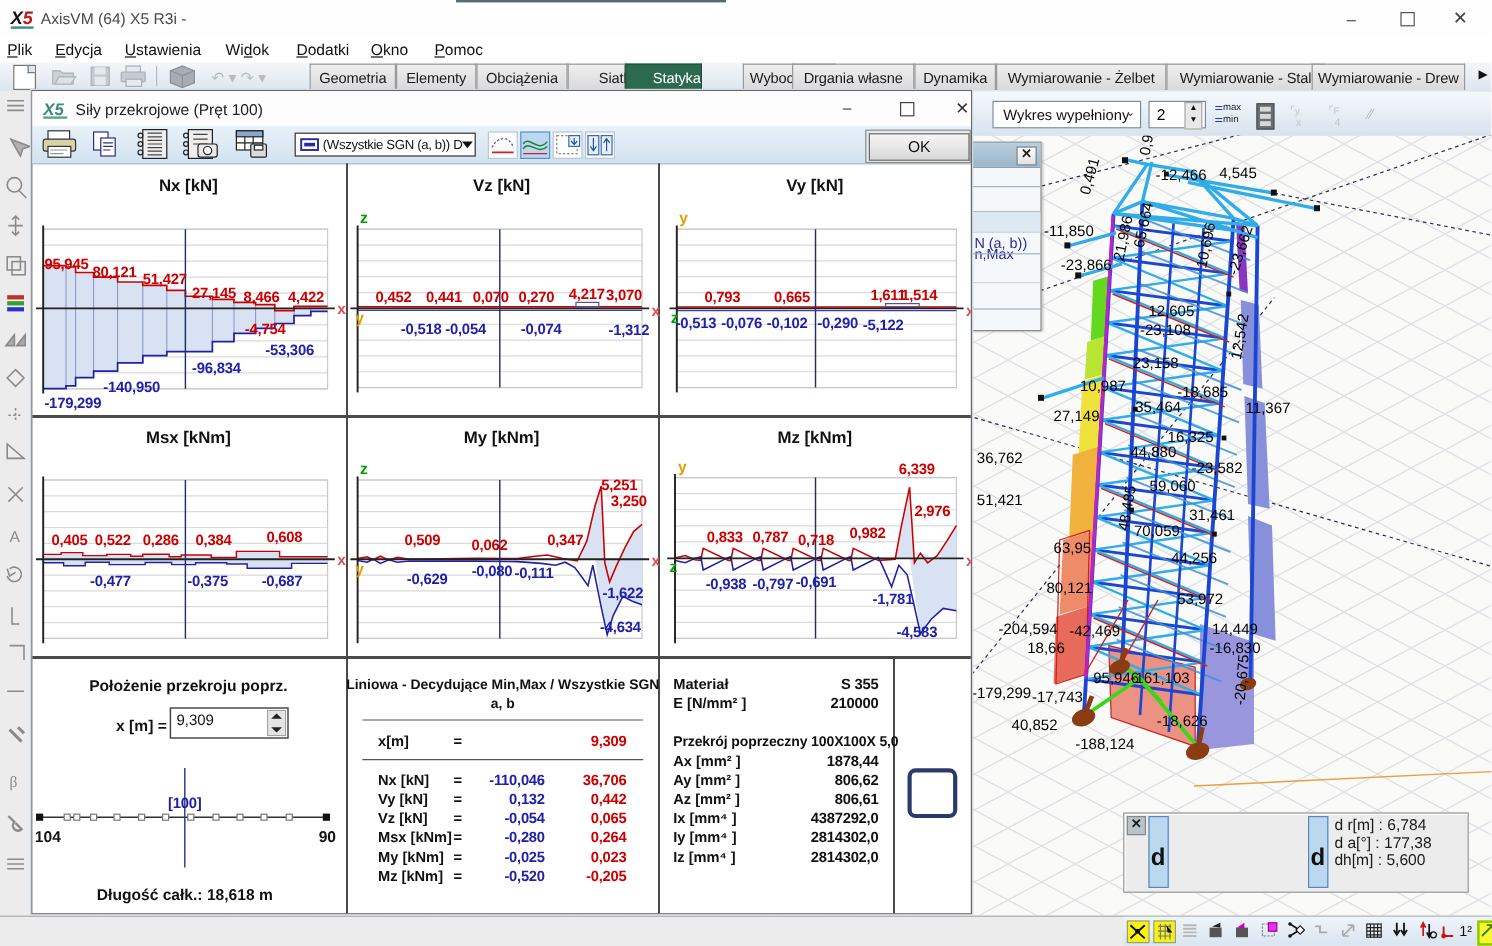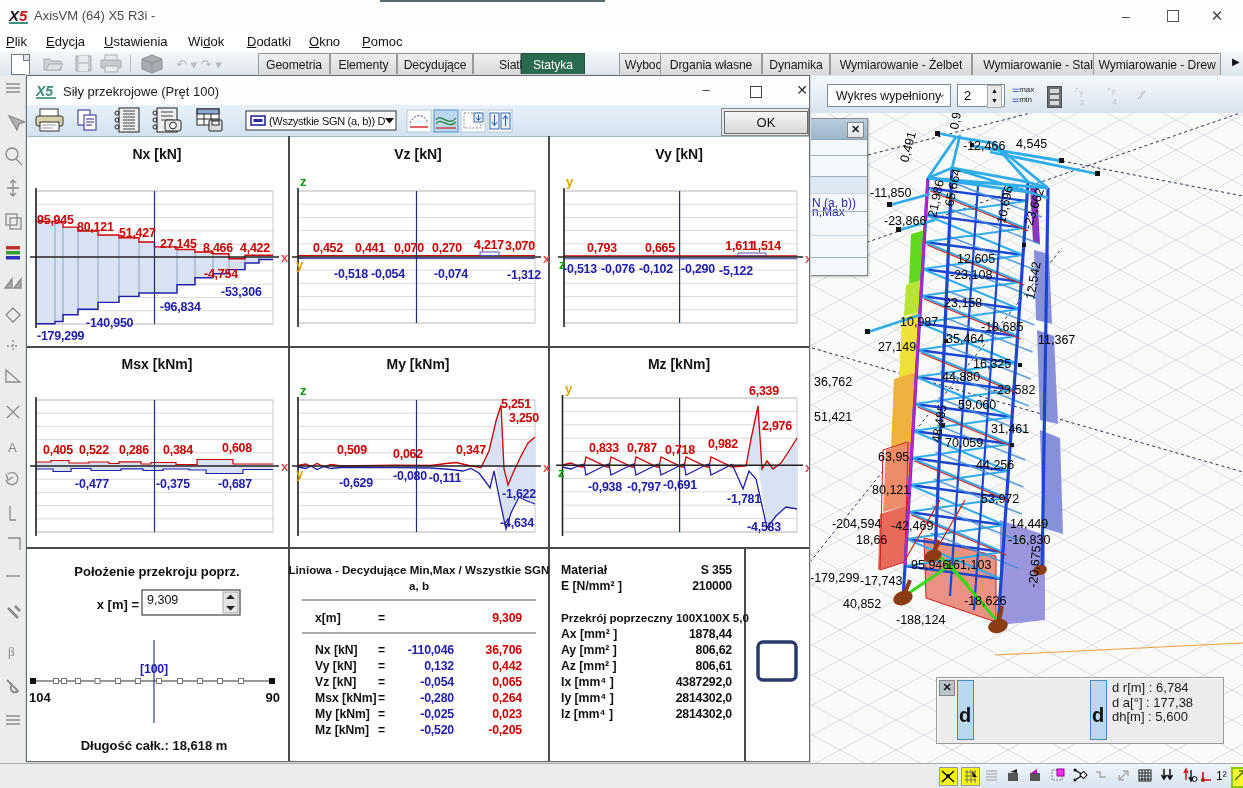--- a/index.html
+++ b/index.html
@@ -11,21 +11,21 @@
 #titletext{left:34px;top:8px;font-size:13px;color:#4a4a4a;}
 #topline{left:380px;top:0;width:225px;height:2px;background:#5a6a72;}
 .wbtn{top:8px;width:30px;height:18px;color:#444;font-size:14px;text-align:center;line-height:16px;}
 
 #menubar{left:0;top:31px;width:1126px;height:21px;background:#fff;font-size:13px;color:#111;}
 #menubar span{position:absolute;top:3px;}
 #menubar u{text-decoration:underline;}
 
 #tabrow{left:0;top:52px;width:1243px;height:24px;background:linear-gradient(#f4f7fa,#dde5ee);border-bottom:1px solid #9aa4ae;}
 .tab{position:absolute;top:53px;height:22px;background:linear-gradient(#efefef,#d9d9d9);border:1px solid #999;border-bottom:none;color:#1a1a1a;font-size:12.2px;letter-spacing:-0.1px;text-align:center;line-height:22px;box-sizing:border-box;}
-.tab.sel{background:#2c6a50;color:#fff;border-color:#20503c;}
+.tab.sel{background:#2c6a50;color:#fff;border-color:#20503c;text-align:right;}
 
 #toolrow2{left:0;top:76px;width:1243px;height:37px;background:linear-gradient(#f5f9fc,#d8e3ee);border-bottom:1px solid #98a4b0;}
 
 #lefttb{left:0;top:76px;width:27px;height:687px;background:#ececec;border-right:1px solid #b8b8b8;}
 
 #viewport{left:27px;top:113px;width:1216px;height:650px;background:#fbfbfa;}
 
 #statusbar{left:0;top:763px;width:1243px;height:25px;background:#ececec;border-top:1px solid #aaa;font-size:11px;color:#222;}
 #statustext{left:4px;top:4px;}
 
@@ -80,21 +80,21 @@
     </svg>
   <div class="abs" style="left:130px;top:55px;width:1px;height:17px;background:#b5bcc4;"></div>
   <svg class="abs" style="left:138px;top:53px;" width="28" height="21">
       <path d="M4,6 L14,2 L24,6 L24,16 L14,20 L4,16 Z" fill="#a8adb3" stroke="#8a9096"></path>
       <path d="M4,6 L14,10 L24,6 M14,10 L14,20" stroke="#8a9096" fill="none"></path>
     </svg>
   <div class="abs" style="left:176px;top:57px;color:#b8bcc0;font-size:13px;">↶ ▾ ↷ ▾</div>
 
   <div class="abs tab" style="left:258px;width:72px;">Geometria</div>
   <div class="abs tab" style="left:330px;width:67px;">Elementy</div>
-  <div class="abs tab" style="left:397px;width:76px;">Decydujące</div>
+  <div class="abs tab" style="left:397px;width:76px;">Obciążenia</div>
   <div class="abs tab" style="left:473px;width:48px;padding-left:25px;">Siatka</div>
   <div class="abs tab sel" style="left:521px;width:64px;">Statyka</div>
   <div class="abs tab" style="left:619px;width:77px;">Wyboczenie</div>
   <div class="abs tab" style="left:660px;width:102px;">Drgania własne</div>
   <div class="abs tab" style="left:762px;width:68px;">Dynamika</div>
   <div class="abs tab" style="left:830px;width:142px;">Wymiarowanie - Żelbet</div>
   <div class="abs tab" style="left:972px;width:132px;">Wymiarowanie - Stal</div>
   <div class="abs tab" style="left:1093px;width:128px;">Wymiarowanie - Drew</div>
   <div class="abs" style="left:1232px;top:56px;font-size:10px;color:#111;">▶</div>
 

